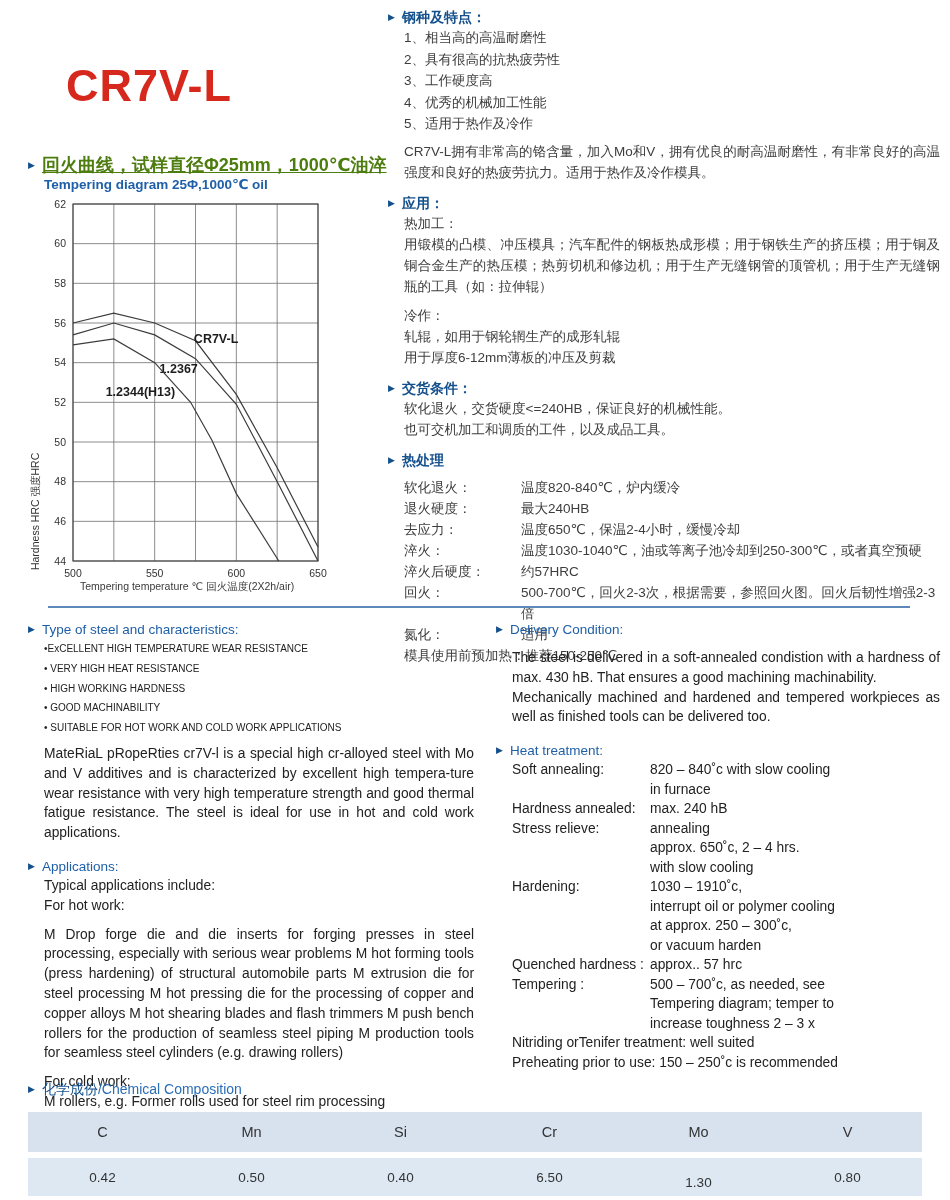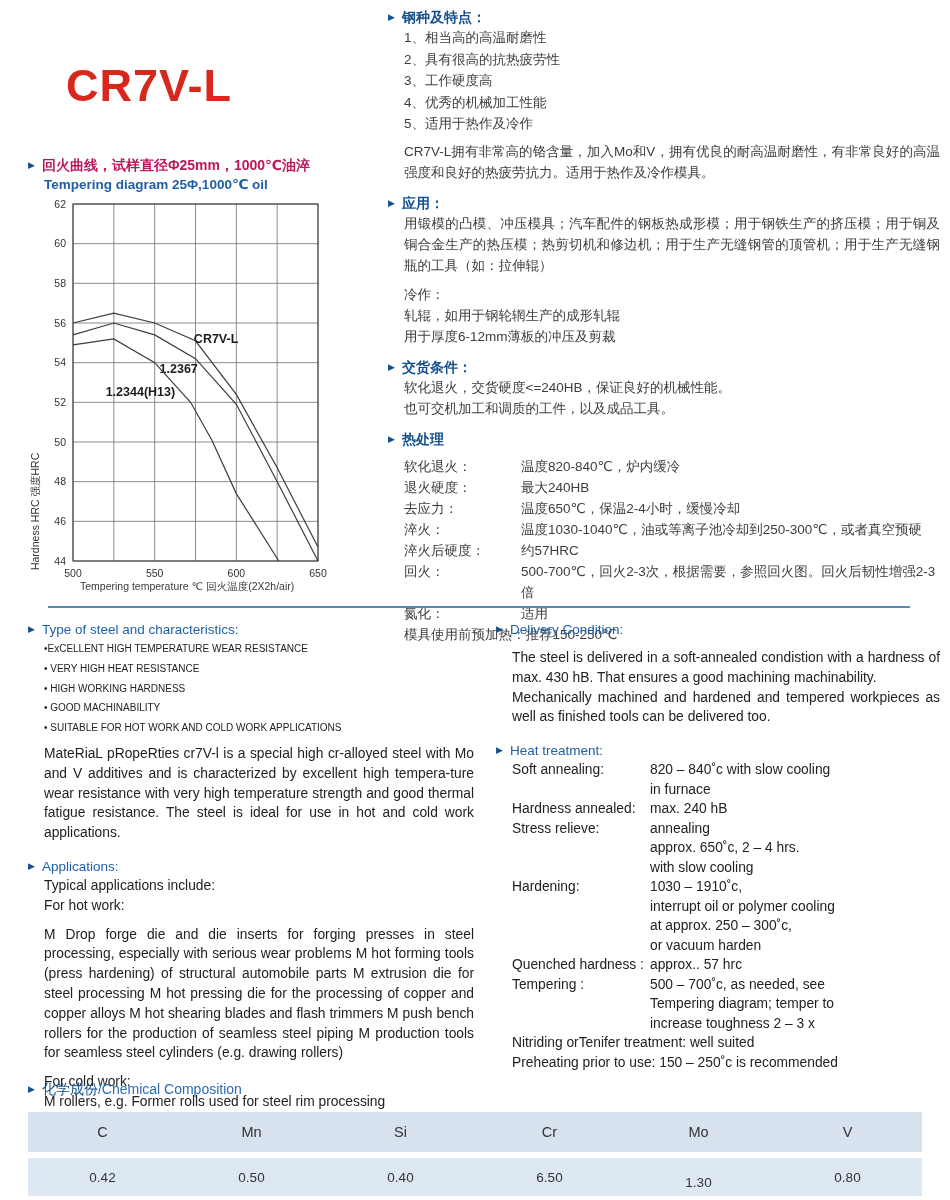--- a/index.html
+++ b/index.html
@@ -11,21 +11,21 @@
   .sec-head{display:flex;align-items:flex-start;color:#14508c;font-weight:bold;font-size:14px;line-height:19px;}
   .sec-head .arrow{font-size:9px;line-height:9px;margin:5px 7px 0 0;color:#14508c;flex:0 0 auto;}
   .sec-head.en{font-weight:normal;color:#1f5fa8;font-size:13.5px;}
   .sec-body{padding-left:16px;}
 
   .cn-text{font-size:13.5px;color:#3d3d3d;line-height:21px;}
   .cn-just{text-align:justify;}
 
   
   .left-top{position:absolute;left:28px;top:156px;width:362px;}
-  .temper-cn{color:#be185d;font-size:14px;line-height:19px;}
+  .temper-cn{color:#4d7c0f;font-size:18px;line-height:19px;text-decoration:underline;}
   .temper-en{color:#1f5fa8;font-size:13.5px;line-height:19px;padding-left:16px;font-weight:bold;}
   .chart-holder{margin-top:2px;width:356px;height:400px;}
   .chart-holder svg{font-family:"Liberation Sans","DejaVu Sans",sans-serif;}
 
   
   .right-top{position:absolute;left:388px;top:8px;width:552px;}
   .right-top .section{margin-bottom:11px;}
   .feature-item{font-size:13.5px;color:#3d3d3d;line-height:21.5px;}
   .para{margin-top:6px;}
   .sub-label{margin-top:8px;}
@@ -137,20 +137,21 @@
         <div class="cn-text cn-just para">CR7V-L拥有非常高的铬含量，加入Mo和V，拥有优良的耐高温耐磨性，有非常良好的高温强度和良好的热疲劳抗力。适用于热作及冷作模具。</div>
       </div>
     </div>
 
     <div class="section">
       <div class="sec-head">
         <span class="arrow">▶</span>
         <span>应用：</span>
       </div>
       <div class="sec-body">
+        <div class="cn-text">热加工：</div>
         <div class="cn-text cn-just">用锻模的凸模、冲压模具；汽车配件的钢板热成形模；用于钢铁生产的挤压模；用于铜及铜合金生产的热压模；热剪切机和修边机；用于生产无缝钢管的顶管机；用于生产无缝钢瓶的工具（如：拉伸辊）</div>
         <div class="cn-text sub-label">冷作：</div>
         <div class="cn-text">轧辊，如用于钢轮辋生产的成形轧辊</div>
         <div class="cn-text">用于厚度6-12mm薄板的冲压及剪裁</div>
       </div>
     </div>
 
     <div class="section">
       <div class="sec-head">
         <span class="arrow">▶</span>

